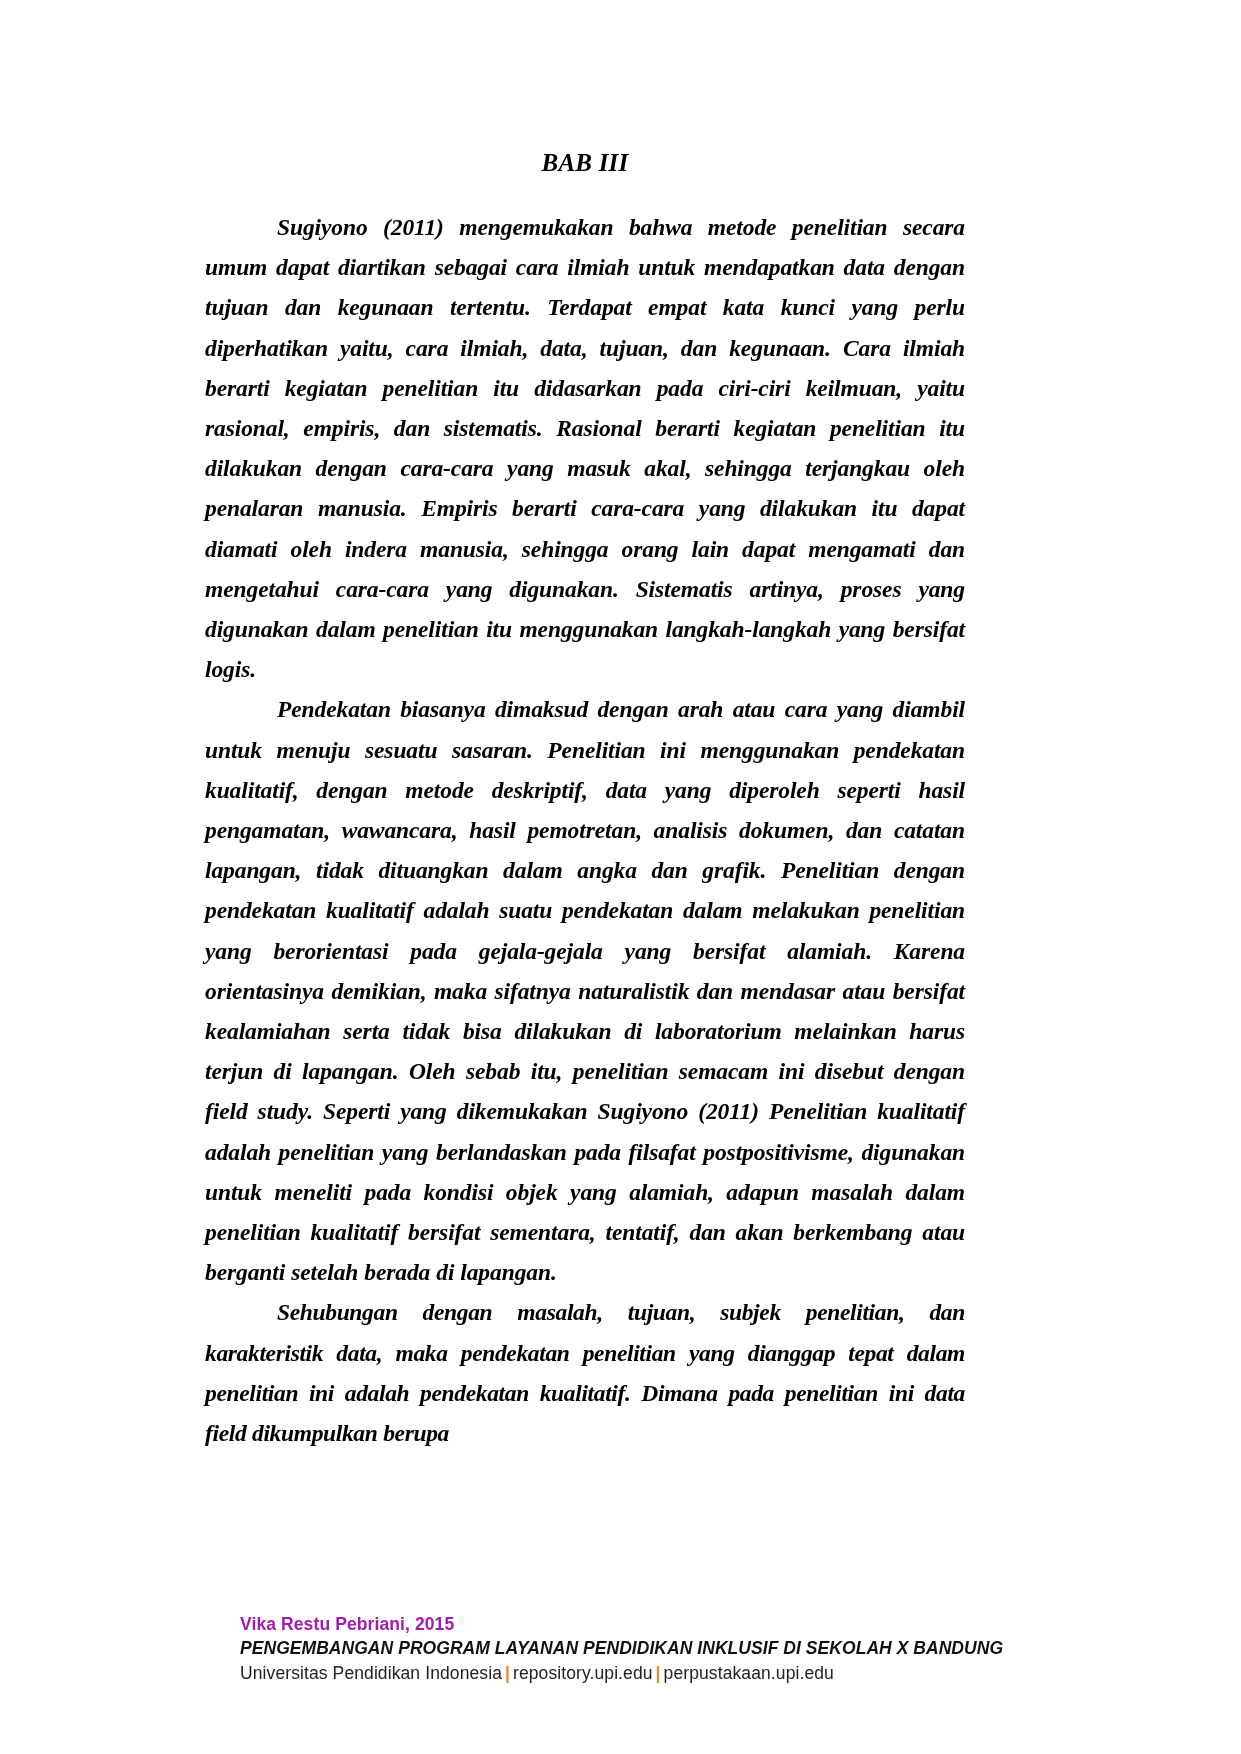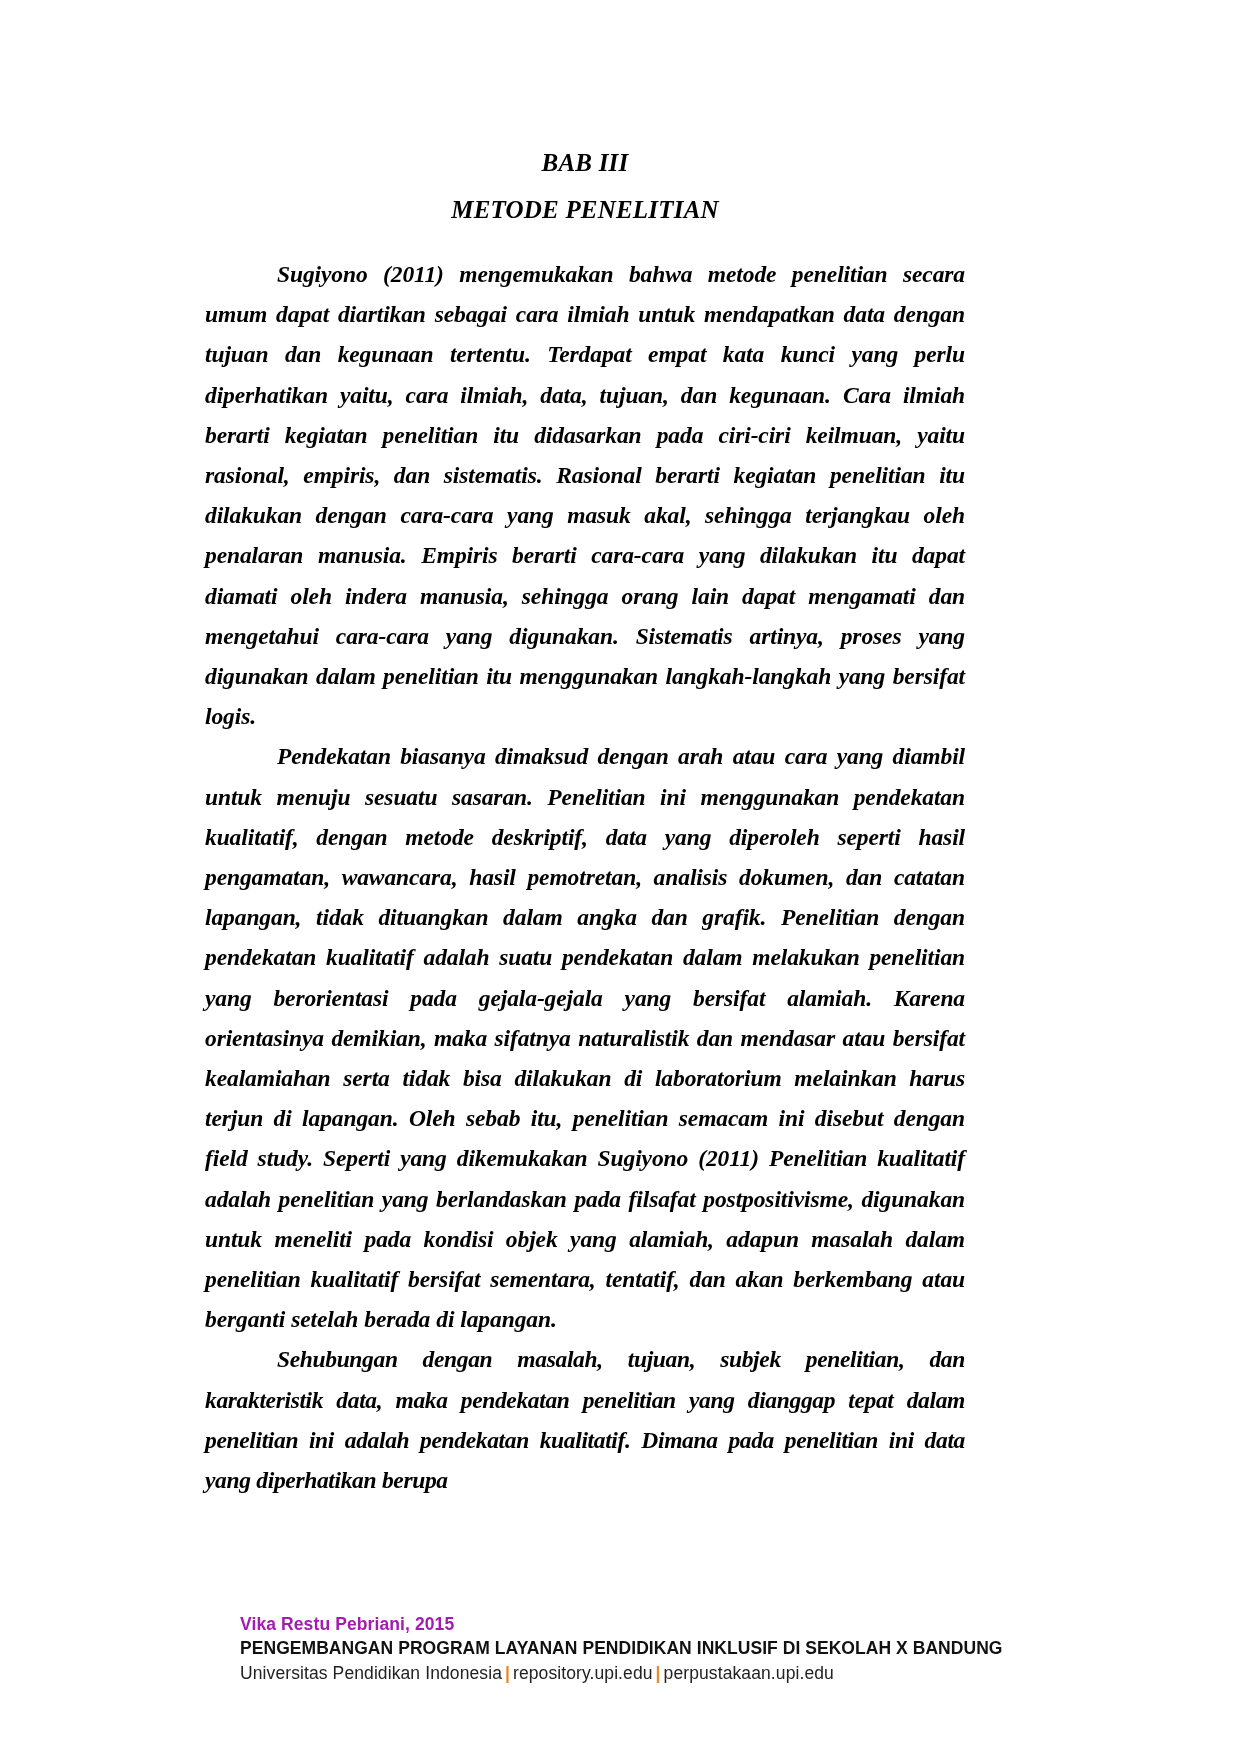--- a/index.html
+++ b/index.html
@@ -63,20 +63,21 @@
   .footer-line1 {
     font-size: 17.5px;
     font-weight: bold;
     color: #a21caf;
     letter-spacing: 0.1px;
     line-height: 24px;
   }
   .footer-line2 {
     font-size: 17.5px;
     font-weight: bold;
+    font-style: italic;
     color: #111111;
     letter-spacing: 0.05px;
     line-height: 24px;
   }
   .footer-line3 {
     font-size: 17.5px;
     color: #222222;
     line-height: 26px;
     letter-spacing: 0.1px;
   }
@@ -88,27 +89,26 @@
 </style>
 </head>
 <body>
 
 <div class="page">
 
   <div class="content">
 
     <div class="chapter-heading">
       <div class="line1">BAB III</div>
-      <div class="line2">METODE PENELITIAN</div>
     </div>
 
     <div class="body-block">
       <p class="para">Sugiyono (2011) mengemukakan bahwa metode penelitian secara umum dapat diartikan sebagai cara ilmiah untuk mendapatkan data dengan tujuan dan kegunaan tertentu. Terdapat empat kata kunci yang perlu diperhatikan yaitu, cara ilmiah, data, tujuan, dan kegunaan. Cara ilmiah berarti kegiatan penelitian itu didasarkan pada ciri-ciri keilmuan, yaitu rasional, empiris, dan sistematis. Rasional berarti kegiatan penelitian itu dilakukan dengan cara-cara yang masuk akal, sehingga terjangkau oleh penalaran manusia. Empiris berarti cara-cara yang dilakukan itu dapat diamati oleh indera manusia, sehingga orang lain dapat mengamati dan mengetahui cara-cara yang digunakan. Sistematis artinya, proses yang digunakan dalam penelitian itu menggunakan langkah-langkah yang bersifat logis.</p>
       <p class="para">Pendekatan biasanya dimaksud dengan arah atau cara yang diambil untuk menuju sesuatu sasaran. Penelitian ini menggunakan pendekatan kualitatif, dengan metode deskriptif, data yang diperoleh seperti hasil pengamatan, wawancara, hasil pemotretan, analisis dokumen, dan  catatan lapangan, tidak dituangkan dalam angka dan grafik. Penelitian dengan pendekatan kualitatif adalah suatu pendekatan dalam melakukan penelitian yang berorientasi pada gejala-gejala yang bersifat alamiah. Karena orientasinya demikian, maka sifatnya naturalistik dan mendasar atau bersifat kealamiahan serta tidak bisa dilakukan di laboratorium melainkan harus terjun di lapangan. Oleh sebab itu, penelitian semacam ini disebut dengan field study. Seperti yang dikemukakan Sugiyono (2011) Penelitian kualitatif adalah penelitian yang berlandaskan pada filsafat postpositivisme, digunakan untuk meneliti pada kondisi objek yang alamiah, adapun masalah  dalam penelitian kualitatif bersifat sementara, tentatif, dan akan berkembang atau berganti setelah berada di lapangan.</p>
-      <p class="para tight">Sehubungan dengan masalah, tujuan, subjek penelitian, dan karakteristik data, maka pendekatan penelitian yang dianggap tepat dalam penelitian ini adalah pendekatan kualitatif. Dimana pada penelitian ini data yang diperhatikan berupa</p>
+      <p class="para tight">Sehubungan dengan masalah, tujuan, subjek penelitian, dan karakteristik data, maka pendekatan penelitian yang dianggap tepat dalam penelitian ini adalah pendekatan kualitatif. Dimana pada penelitian ini data field dikumpulkan berupa</p>
     </div>
 
   </div>
 
   <div class="footer">
     <div class="footer-line1">Vika Restu Pebriani, 2015</div>
     <div class="footer-line2">PENGEMBANGAN PROGRAM LAYANAN PENDIDIKAN INKLUSIF DI SEKOLAH X BANDUNG</div>
     <div class="footer-line3"><span>Universitas Pendidikan Indonesia</span><span class="sep" style="color: rgb(232, 137, 43);">|</span><span>repository.upi.edu</span><span class="sep" style="color: rgb(232, 137, 43);">|</span><span>perpustakaan.upi.edu</span></div>
   </div>
 

